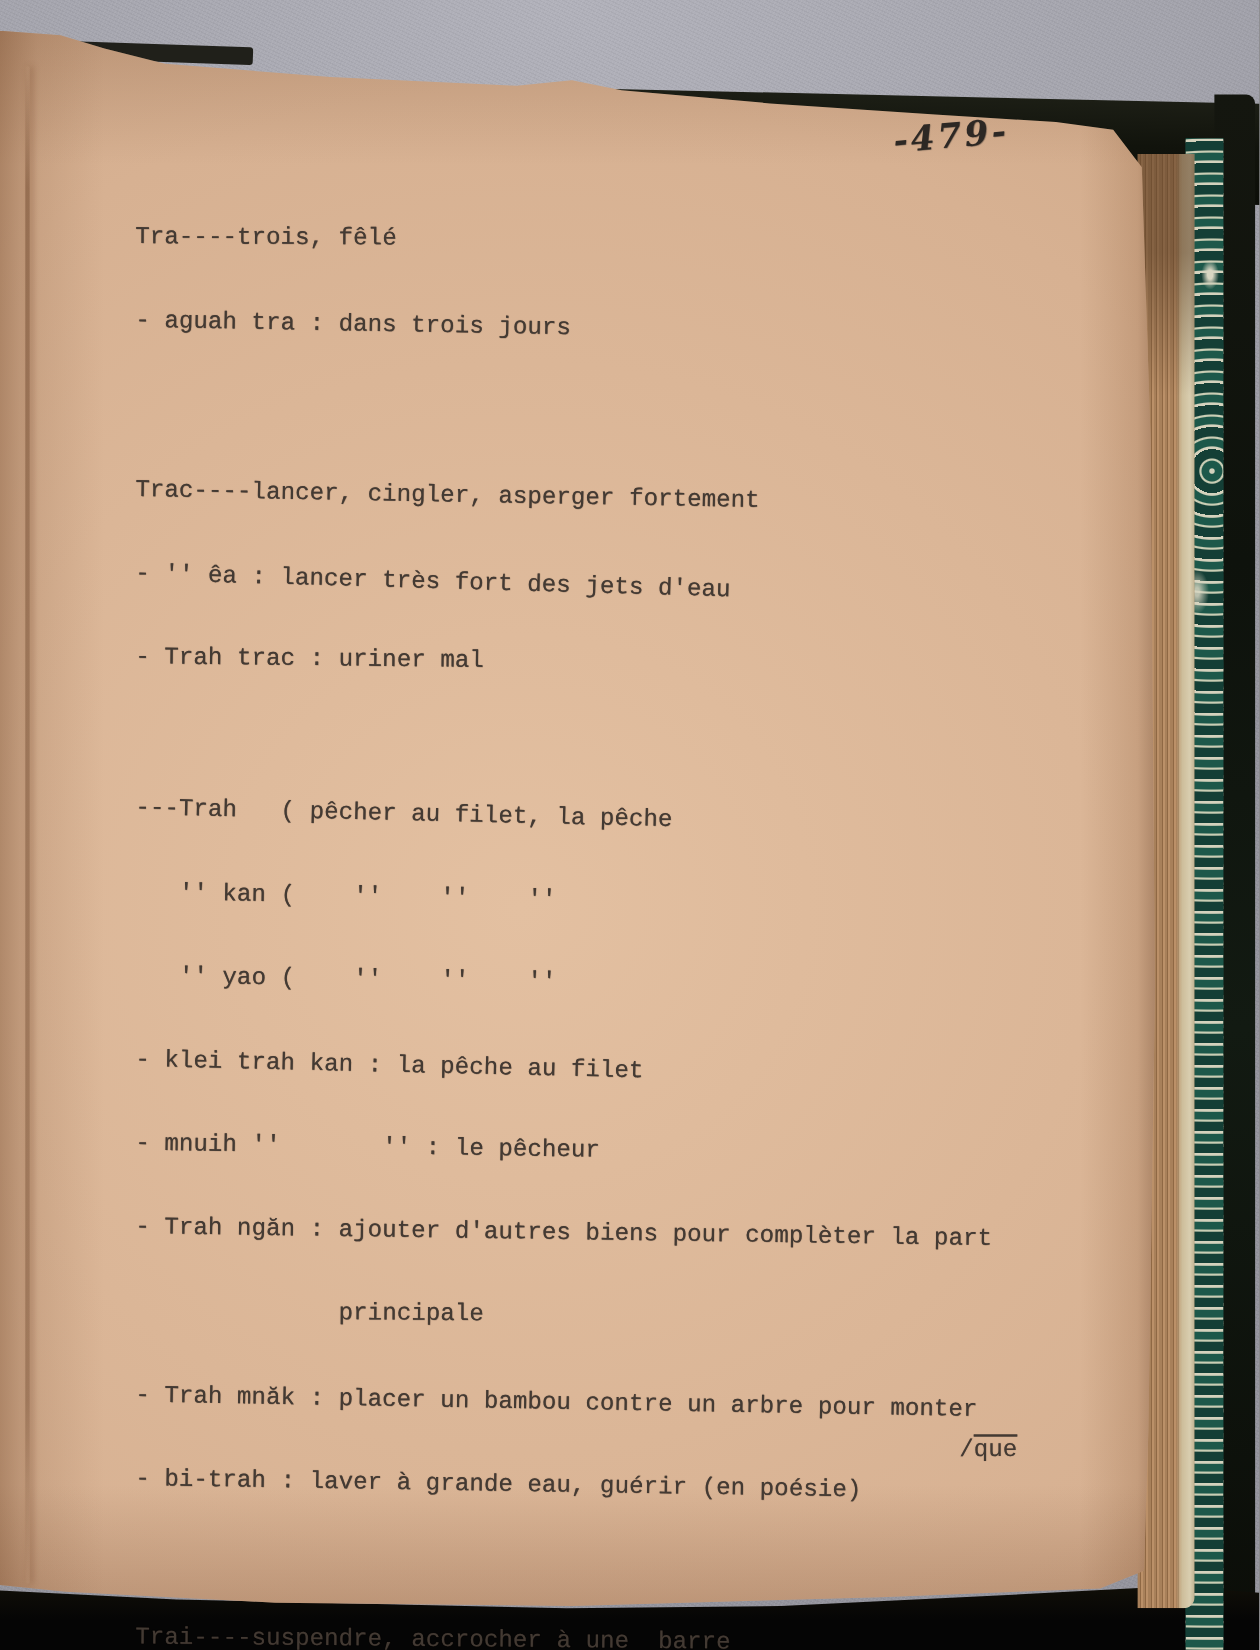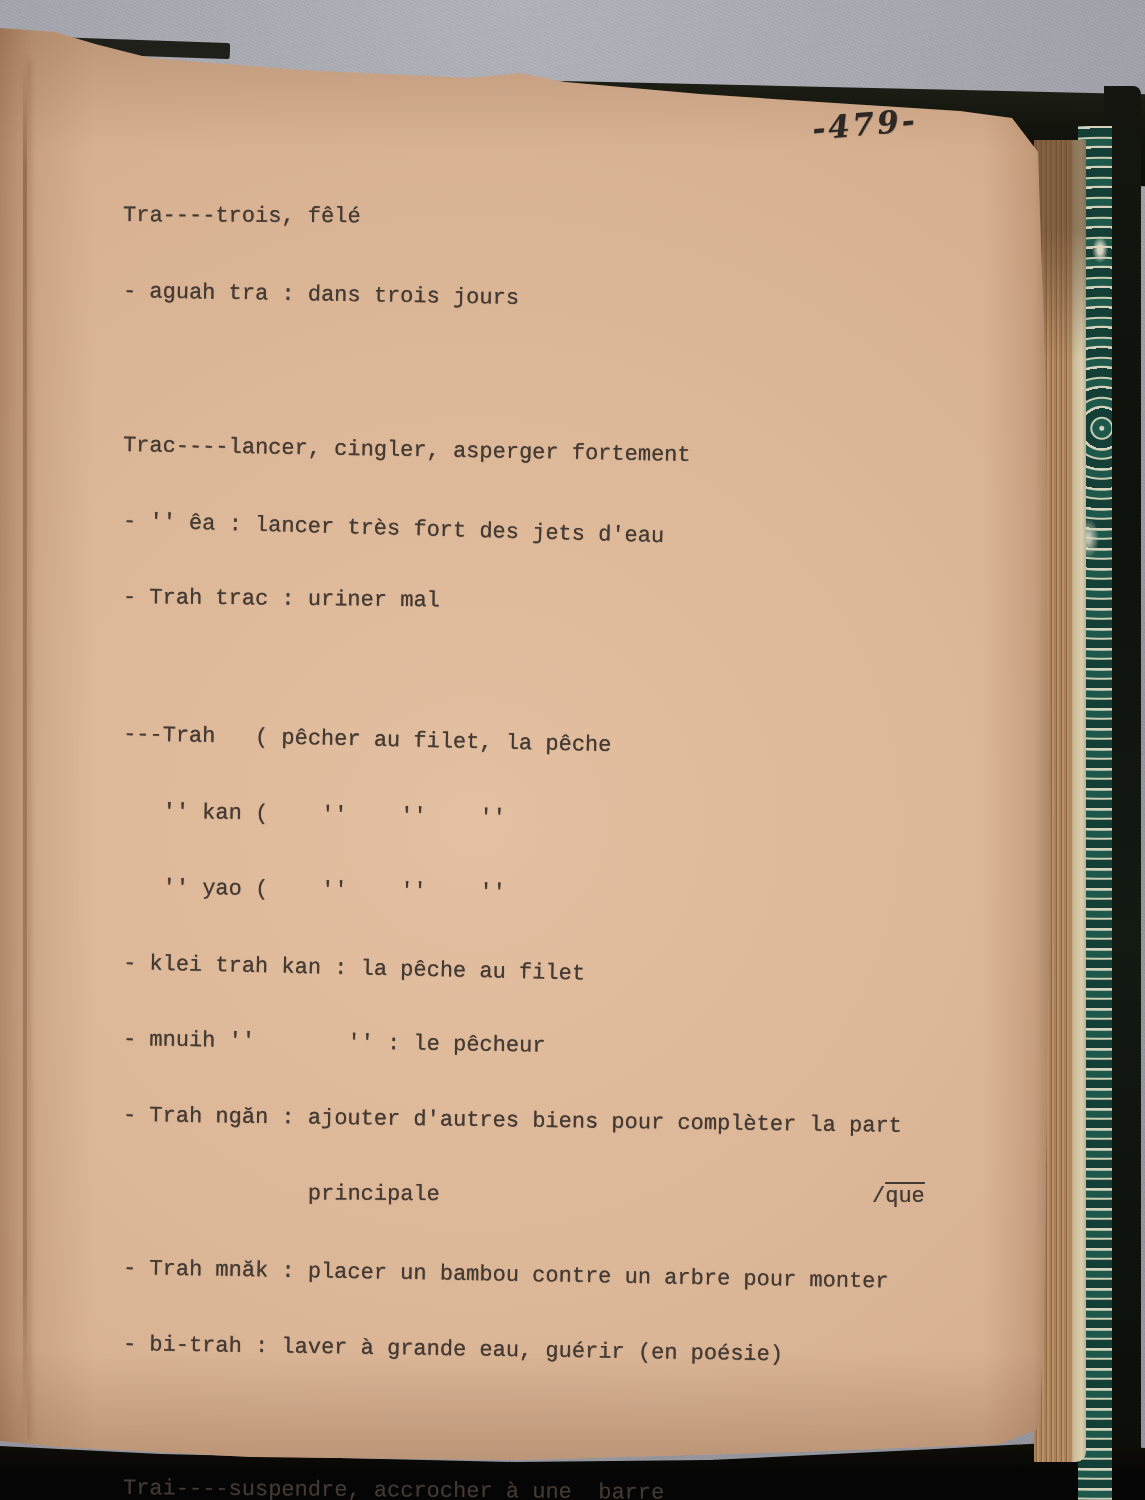--- a/index.html
+++ b/index.html
@@ -55,21 +55,21 @@
   
   .crease{position:absolute;left:23px;top:60px;width:4px;height:1380px;z-index:5;
     background:linear-gradient(180deg, rgba(92,52,26,.0), rgba(92,52,26,.42) 8%, rgba(92,52,26,.34) 88%, rgba(92,52,26,0));
     box-shadow:3px 0 6px rgba(120,75,45,.35);border-radius:2px;}
   
   .pagenum{position:absolute;left:812px;top:106px;z-index:6;
     font-family:"DejaVu Serif",serif;font-style:italic;font-size:31px;font-weight:bold;
     color:#2d2824;transform:rotate(-5deg);letter-spacing:3px;
     text-shadow:0.5px 0.5px 0.8px rgba(45,40,36,.55);}
   
-  .marginnote{position:absolute;left:872px;top:1184px;z-index:6;font-size:22px;color:#433a33;
+  .marginnote{position:absolute;left:872px;top:1306px;z-index:6;font-size:22px;color:#433a33;
     text-shadow:0 0 0.7px rgba(58,44,36,.6);}
   .marginnote .ovl{text-decoration:overline;text-decoration-thickness:2px;}
   
   .textblock{position:absolute;left:123px;top:152px;width:925px;z-index:6;
     font-size:22px;line-height:25.4px;color:#433a33;white-space:pre;
     text-shadow:0 0 0.7px rgba(58,44,36,.6), 0.4px 0.4px 0 rgba(58,44,36,.22);}
   .line{height:25.4px;transform:rotate(var(--r,0.25deg));transform-origin:left center;}
   .gap{width:100%;}
 </style>
 </head>

